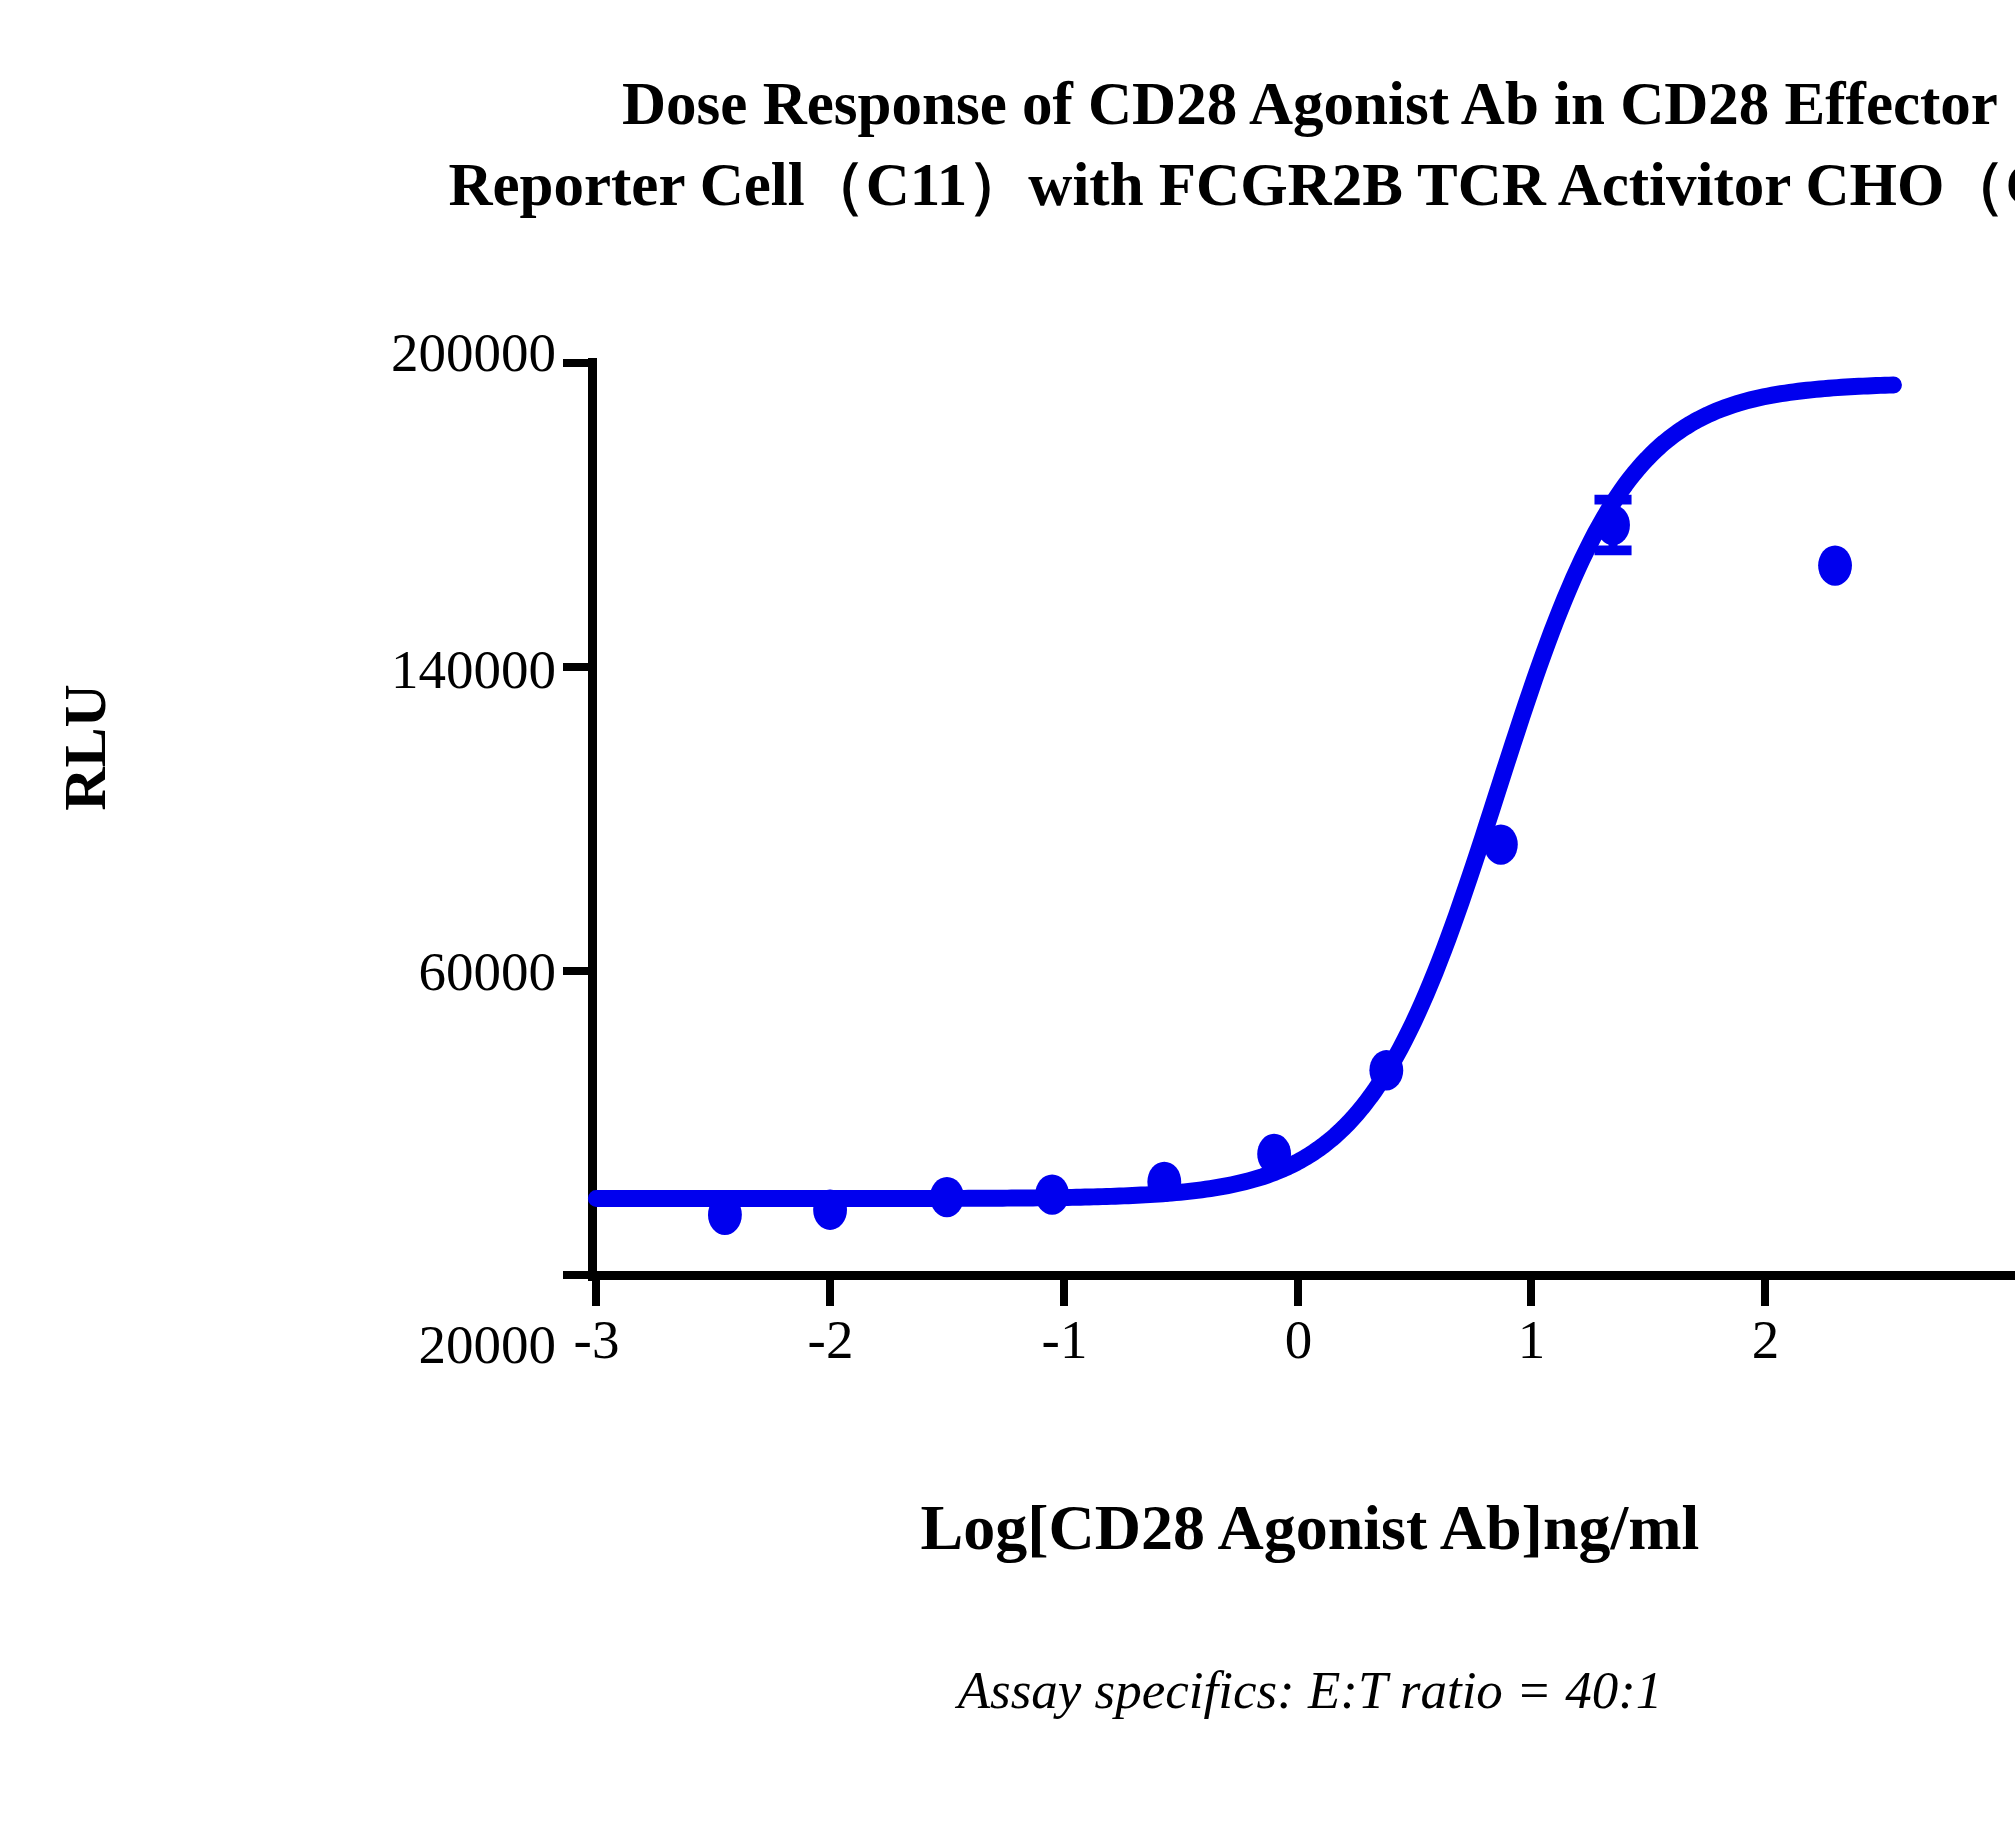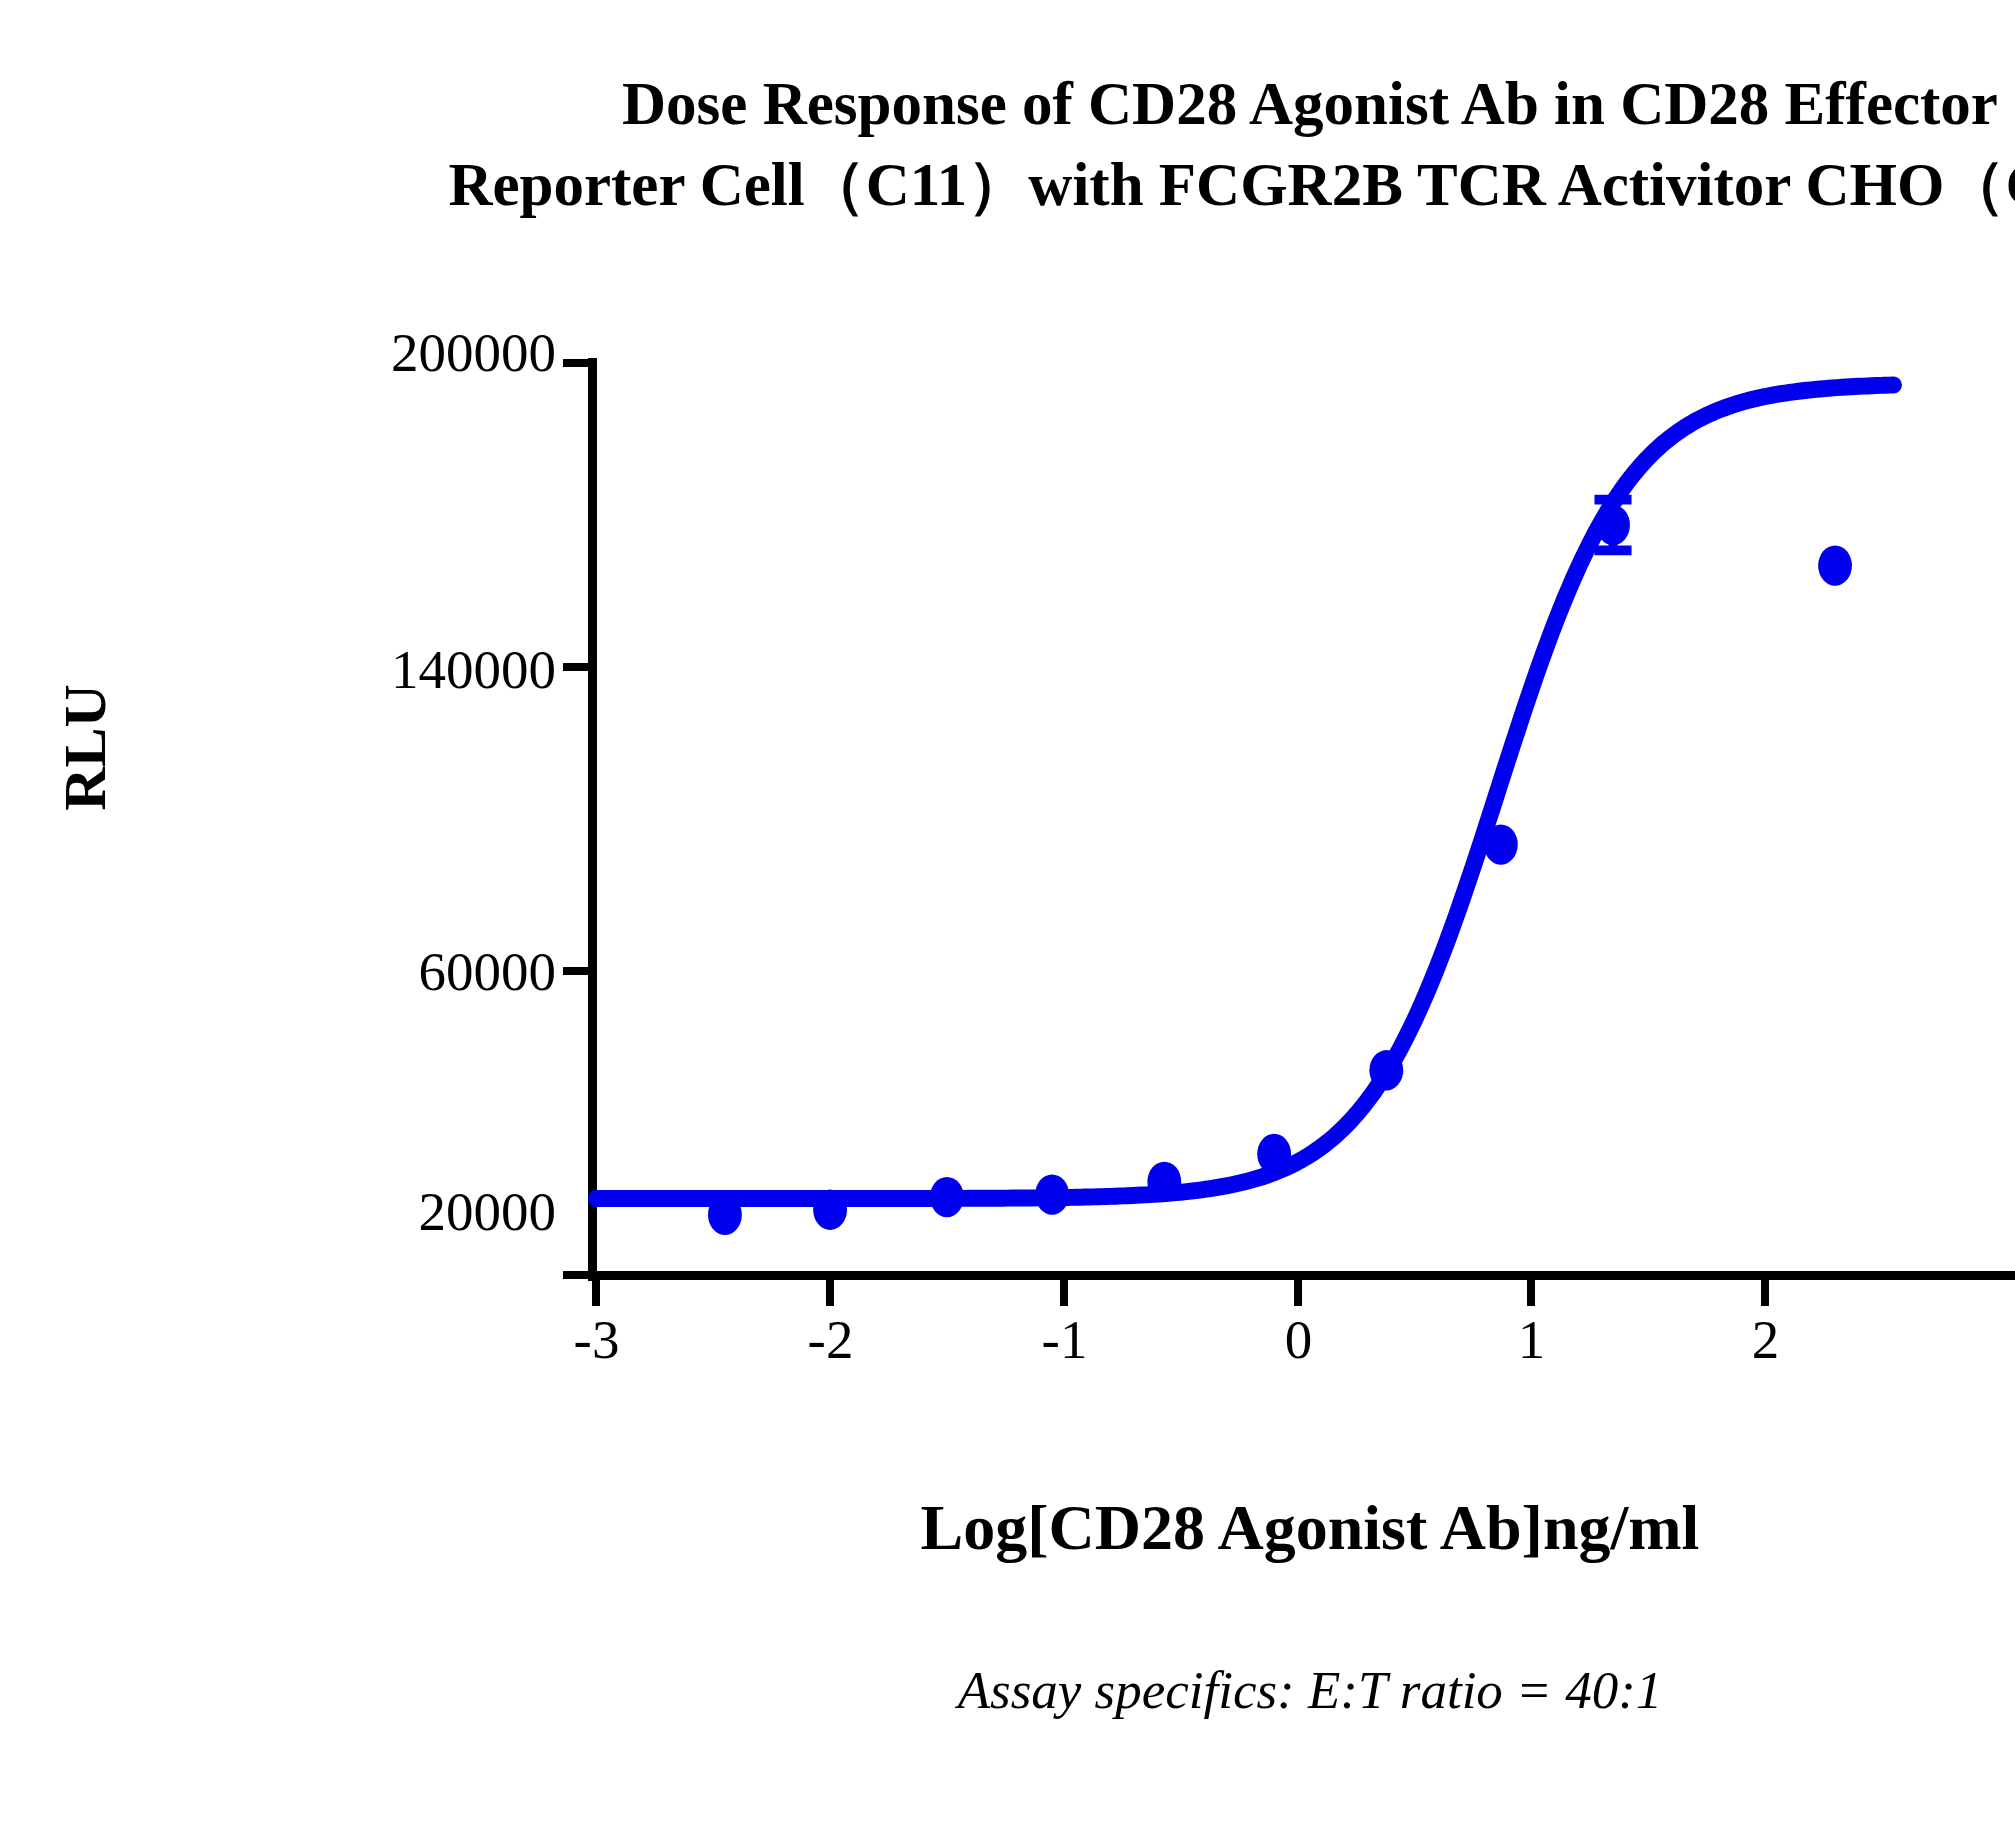--- a/index.html
+++ b/index.html
@@ -130,21 +130,21 @@
   <div class="axis-x"></div>
 
   <div class="ytick" style="top:359px;"></div>
   <div class="ytick" style="top:663px;"></div>
   <div class="ytick" style="top:967px;"></div>
   <div class="ytick" style="top:1271px;"></div>
 
   <div class="ylab" style="top:325px;">200000</div>
   <div class="ylab" style="top:622px;margin-top:20px;">140000</div>
   <div class="ylab" style="top:944px;">60000</div>
-  <div class="ylab" style="top:1184px;">20000</div>
+  <div class="ylab" style="top:1317px;">20000</div>
 
   <div class="xtick" style="left:592px;"></div>
   <div class="xtick" style="left:826px;"></div>
   <div class="xtick" style="left:1060px;"></div>
   <div class="xtick" style="left:1294px;"></div>
   <div class="xtick" style="left:1527px;"></div>
   <div class="xtick" style="left:1761px;"></div>
 
   <div class="xlab" style="left:596px;">-3</div>
   <div class="xlab" style="left:830px;">-2</div>

